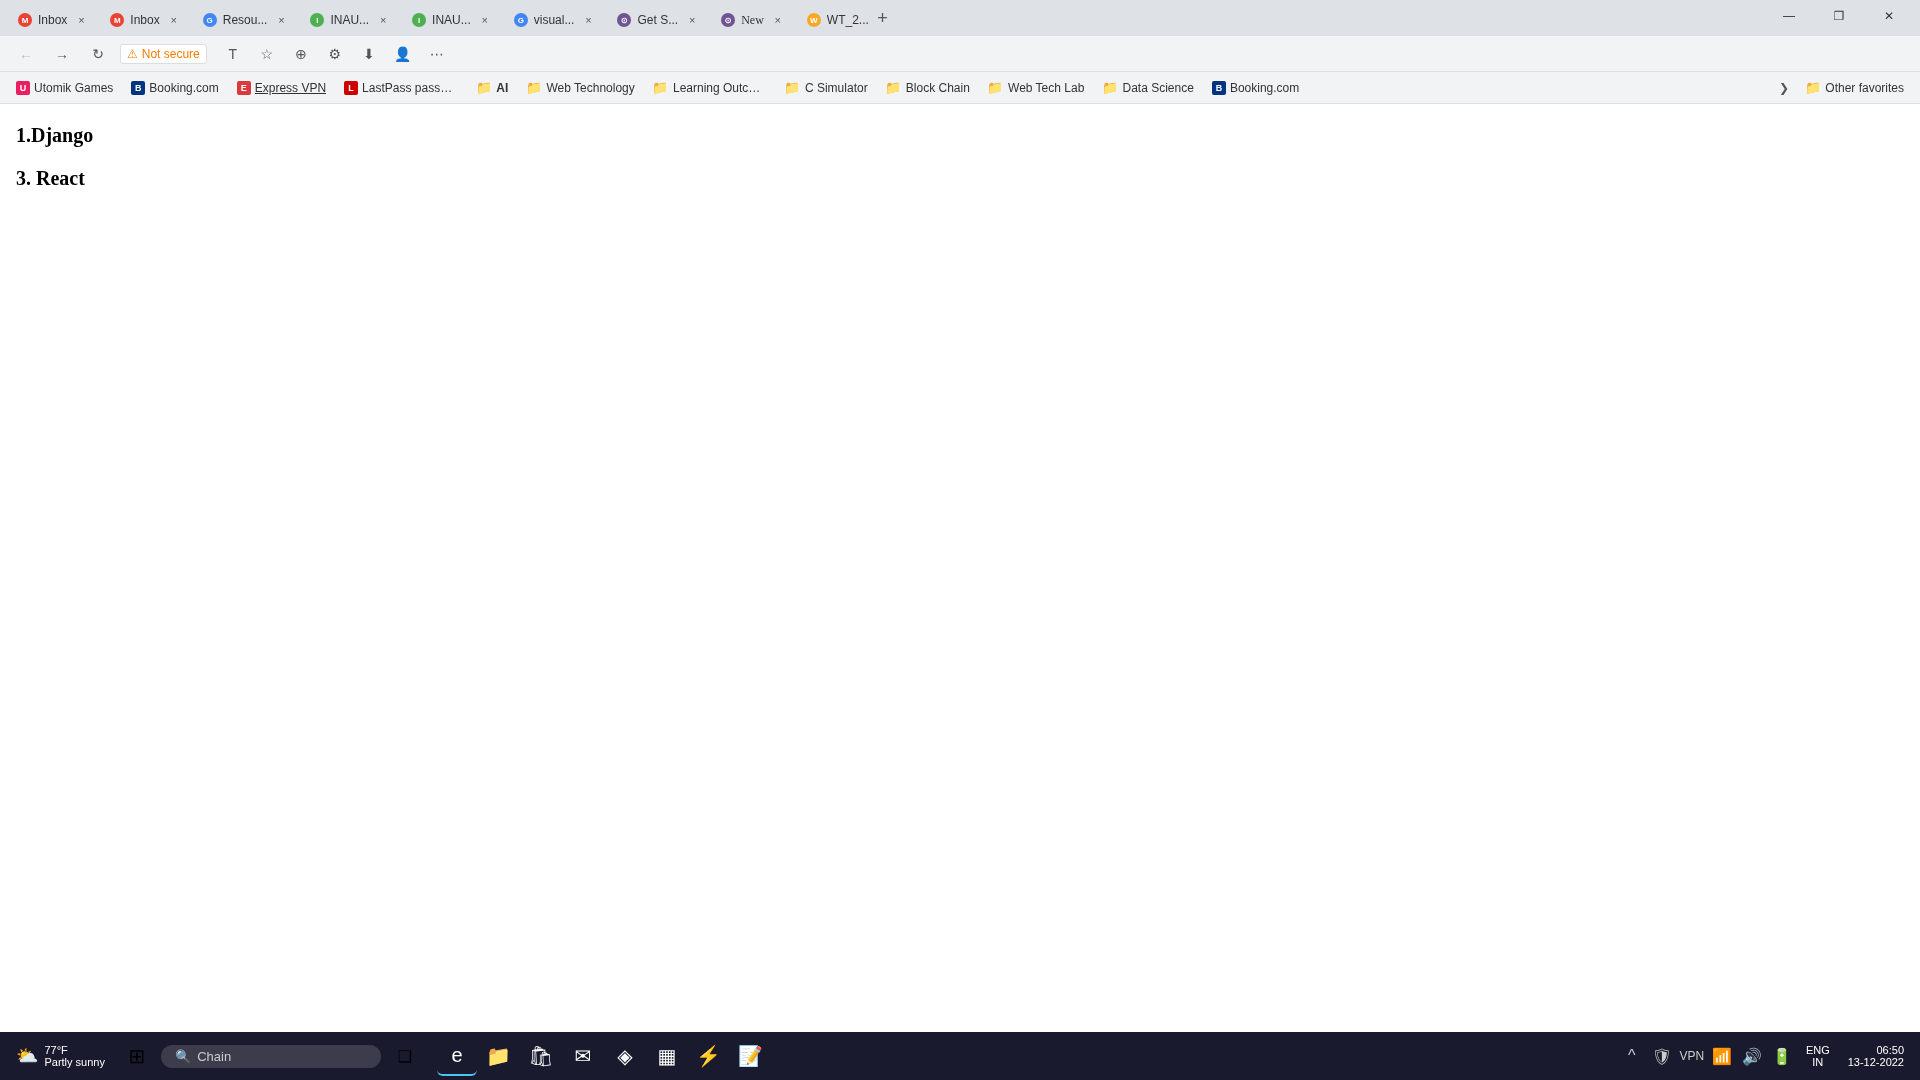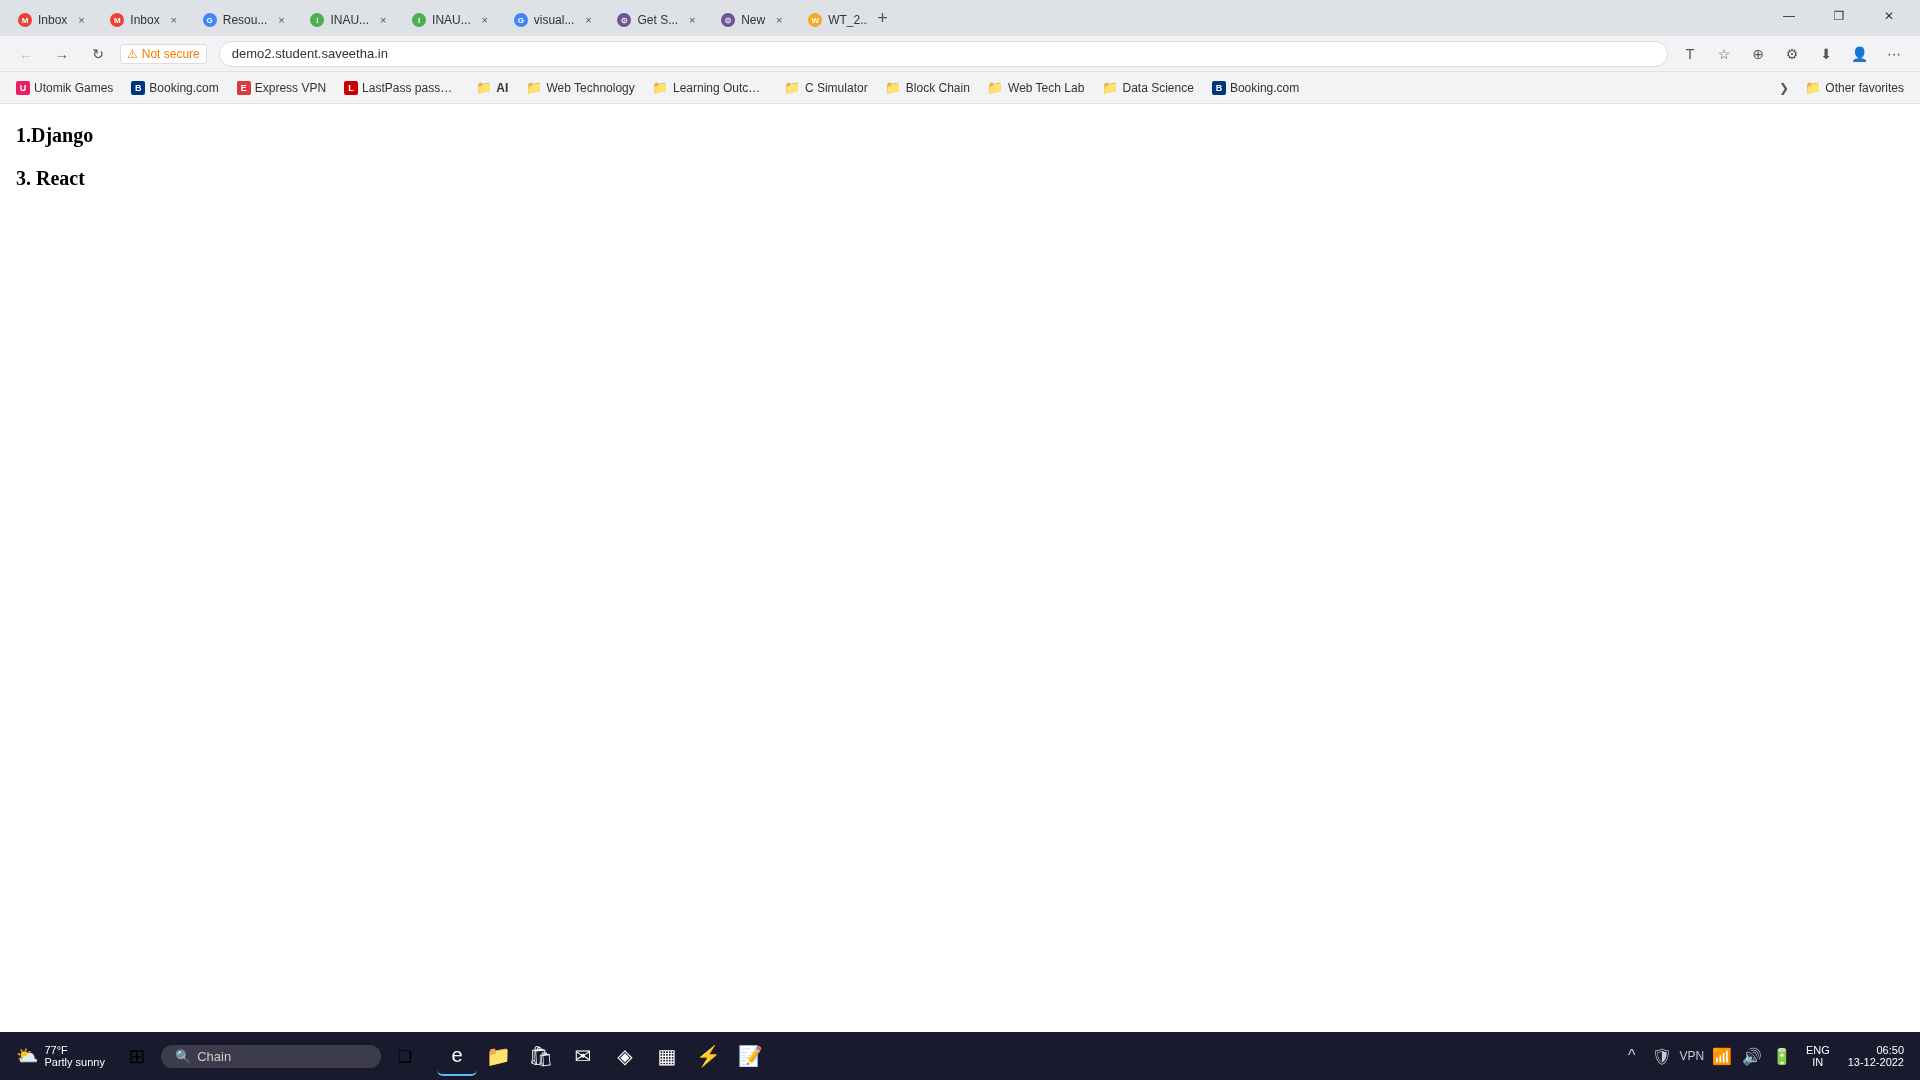--- a/index.html
+++ b/index.html
@@ -346,21 +346,21 @@
           <span style="flex: 1 1 0%; overflow: hidden; text-overflow: ellipsis; font-size: 12px;">visual...</span>
           <span class="tab-close">×</span>
         </div>
         <div class="tab">
           <span style="width: 14px; height: 14px; border-radius: 50%; background: rgb(110, 84, 148); display: inline-flex; align-items: center; justify-content: center; font-size: 8px; color: white; font-weight: bold; flex-shrink: 0;">⊙</span>
           <span style="flex: 1 1 0%; overflow: hidden; text-overflow: ellipsis; font-size: 12px;">Get S...</span>
           <span class="tab-close">×</span>
         </div>
         <div class="tab">
           <span style="width: 14px; height: 14px; border-radius: 50%; background: rgb(110, 84, 148); display: inline-flex; align-items: center; justify-content: center; font-size: 8px; color: white; font-weight: bold; flex-shrink: 0;">⊙</span>
-          <span style="flex: 1 1 0%; overflow: hidden; text-overflow: ellipsis; font-size: 12px;">New</span>
+          <span style="flex: 1 1 0%; overflow: hidden; text-overflow: ellipsis; font-size: 12px; font-family: Liberation Serif, serif;">New</span>
           <span class="tab-close">×</span>
         </div>
         <div class="tab">
           <span style="width: 14px; height: 14px; border-radius: 50%; background: rgb(249, 168, 37); display: inline-flex; align-items: center; justify-content: center; font-size: 8px; color: white; font-weight: bold; flex-shrink: 0;">W</span>
           <span style="flex: 1 1 0%; overflow: hidden; text-overflow: ellipsis; font-size: 12px;">WT_2...</span>
         </div>
       </div>
     <button class="tab-new-btn">+</button>
     <div class="tab-spacer"></div>
     <div class="window-controls">
@@ -371,21 +371,20 @@
   </div>
 
   <div class="address-bar">
     <button class="nav-btn disabled">←</button>
     <button class="nav-btn">→</button>
     <button class="nav-btn">↻</button>
     <div class="security-badge">
       <span>⚠</span>
       <span>Not secure</span>
     </div>
-    <input class="address-input" type="text" value="demo2.student.saveetha.in" style="">
     <div class="address-icons">
       <div class="addr-icon">T</div>
       <div class="addr-icon">☆</div>
       <div class="addr-icon">⊕</div>
       <div class="addr-icon">⚙</div>
       <div class="addr-icon">⬇</div>
       <div class="addr-icon">👤</div>
       <div class="addr-icon">⋯</div>
     </div>
   </div>
@@ -395,21 +394,21 @@
         <div class="bookmark">
           <span style="width: 14px; height: 14px; border-radius: 2px; background: rgb(233, 30, 99); display: inline-block; font-size: 9px; color: white; text-align: center; line-height: 14px; font-weight: bold; flex-shrink: 0;">U</span>
           <span style="overflow: hidden; text-overflow: ellipsis;">Utomik Games</span>
         </div>
         <div class="bookmark">
           <span style="width: 14px; height: 14px; border-radius: 2px; background: rgb(0, 53, 128); display: inline-block; font-size: 9px; color: white; text-align: center; line-height: 14px; font-weight: bold; flex-shrink: 0;">B</span>
           <span style="overflow: hidden; text-overflow: ellipsis;">Booking.com</span>
         </div>
         <div class="bookmark">
           <span style="width: 14px; height: 14px; border-radius: 2px; background: rgb(218, 57, 64); display: inline-block; font-size: 9px; color: white; text-align: center; line-height: 14px; font-weight: bold; flex-shrink: 0;">E</span>
-          <span style="overflow: hidden; text-overflow: ellipsis;">Express VPN</span>
+          <span style="overflow: hidden; text-overflow: ellipsis; text-decoration: underline;">Express VPN</span>
         </div>
         <div class="bookmark">
           <span style="width: 14px; height: 14px; border-radius: 2px; background: rgb(204, 0, 0); display: inline-block; font-size: 9px; color: white; text-align: center; line-height: 14px; font-weight: bold; flex-shrink: 0;">L</span>
           <span style="overflow: hidden; text-overflow: ellipsis;">LastPass password...</span>
         </div>
         <div class="bookmark">
           <span style="color: rgb(249, 168, 37); font-size: 13px;">📁</span>
           <span style="overflow: hidden; text-overflow: ellipsis; font-weight: bold;">AI</span>
         </div>
         <div class="bookmark">

